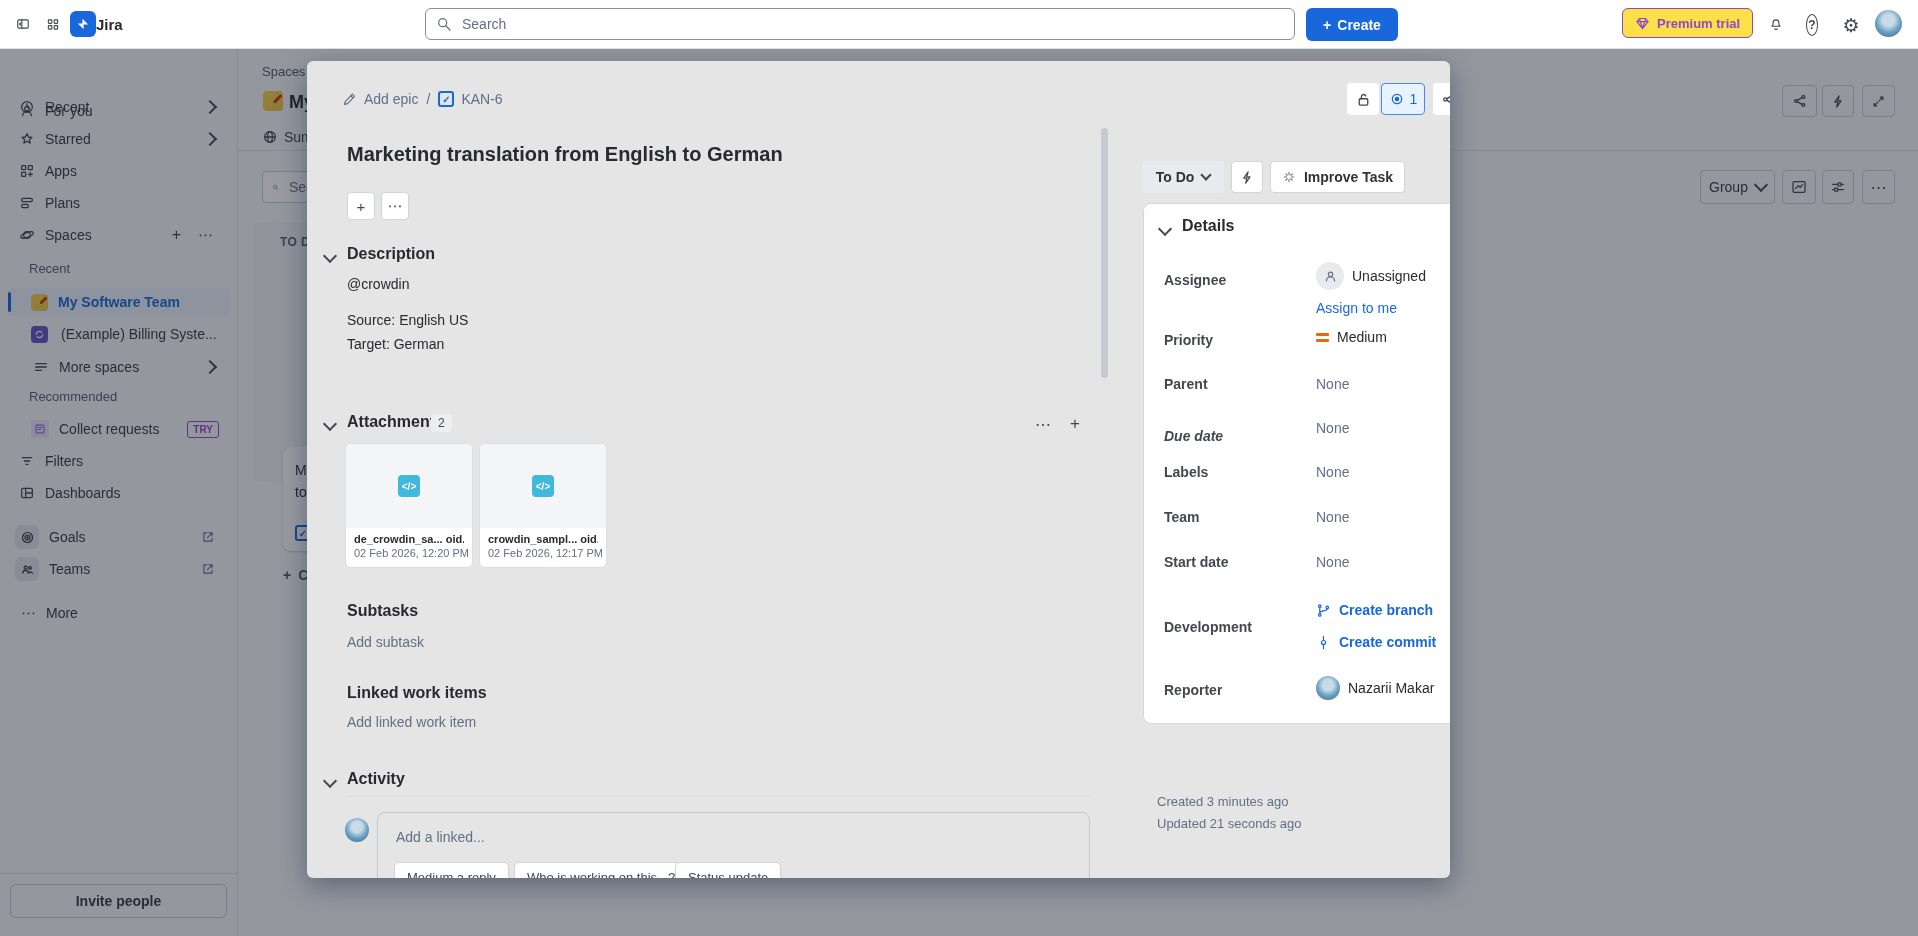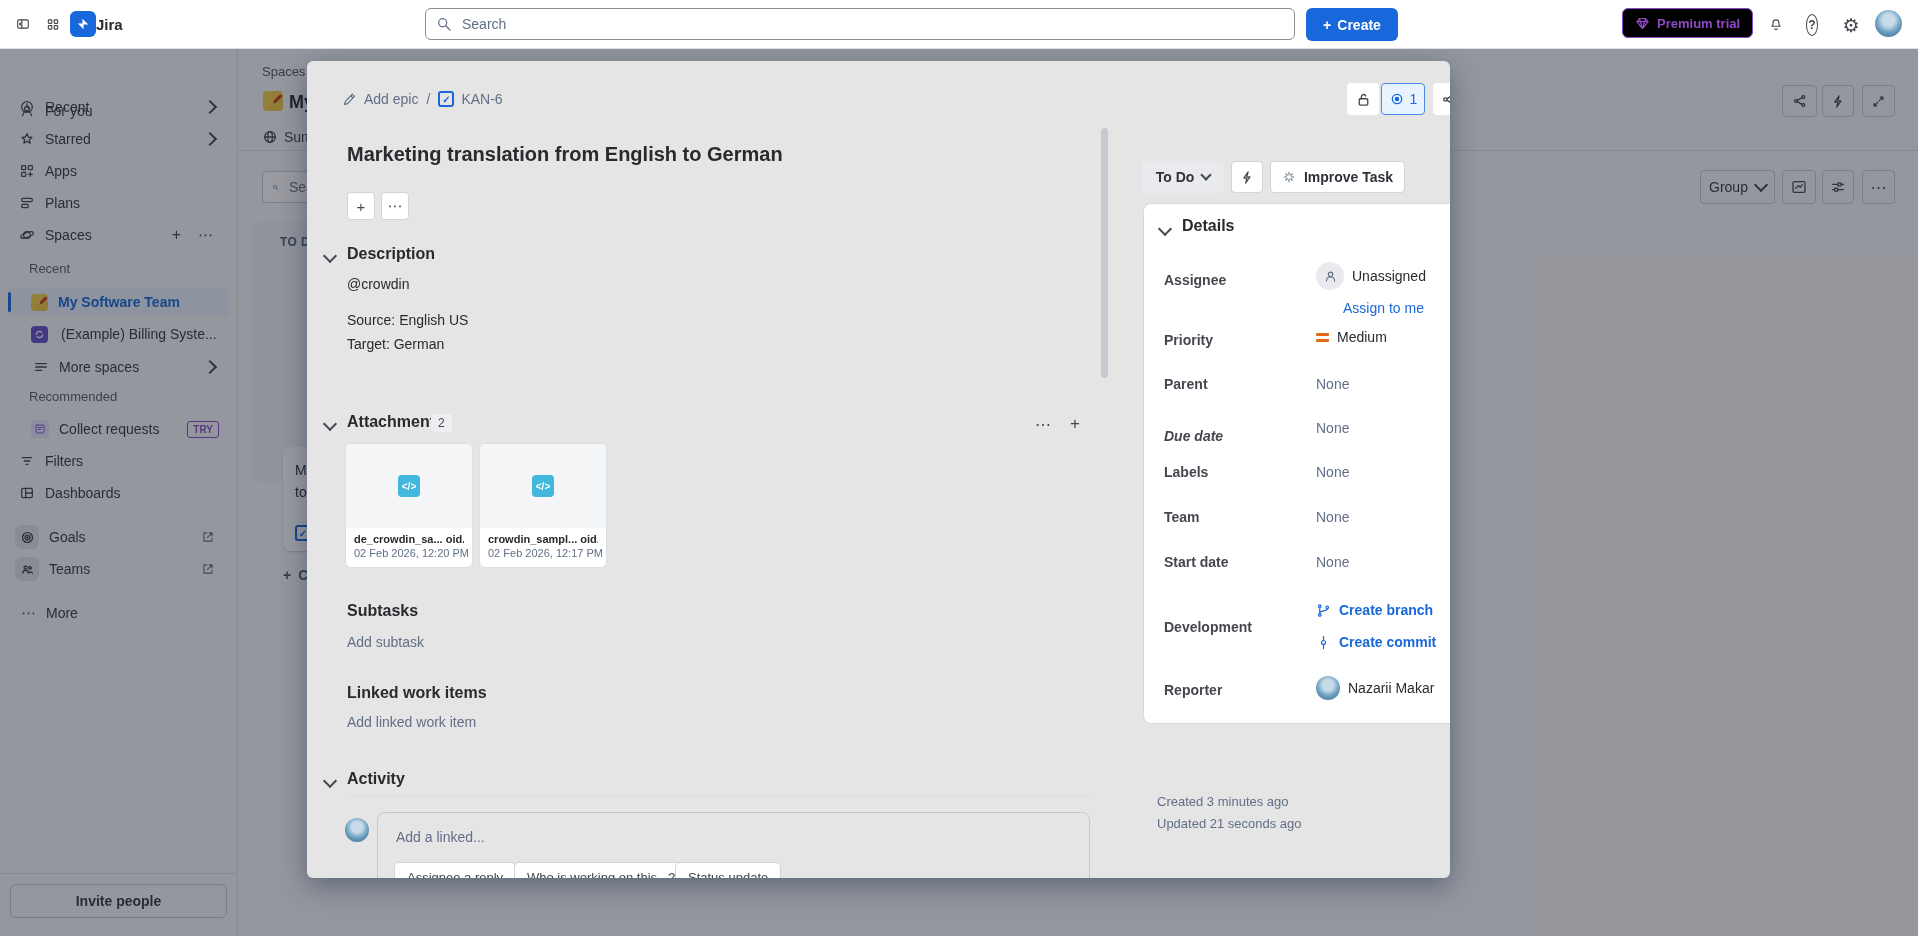--- a/index.html
+++ b/index.html
@@ -15,21 +15,21 @@
   .navbar{position:absolute;left:0;top:0;width:1918px;height:48px;background:#fff;
     border-bottom:1px solid #dcdfe4;z-index:40;}
   .iconbtn{display:flex;align-items:center;justify-content:center;border-radius:4px;background:transparent;border:none;}
   .nav-search{position:absolute;left:425px;top:8px;width:870px;height:32px;border:1px solid #8a9099;
     border-radius:6px;background:#fff;display:flex;align-items:center;padding:0 10px;box-sizing:border-box;gap:8px;}
   .nav-search input{border:none;outline:none;font-size:14px;color:#292a2e;flex:1;font-family:"Liberation Sans",sans-serif;background:transparent;}
   .nav-search input::placeholder{color:#626f86;}
   .create-btn{position:absolute;left:1306px;top:8px;width:92px;height:33px;background:#1868db;color:#fff;
     border:none;border-radius:6px;font-size:14px;font-weight:bold;display:flex;align-items:center;justify-content:center;gap:6px;}
   .premium-btn{position:absolute;left:1622px;top:8px;height:30px;padding:0 12px;border:1px solid #8f49c6;
-    border-radius:6px;background:#000000;color:#8f49c6;font-size:13px;font-weight:bold;display:flex;align-items:center;gap:7px;}
+    border-radius:6px;background:#fde047;color:#8f49c6;font-size:13px;font-weight:bold;display:flex;align-items:center;gap:7px;}
   .help-circle{width:20px;height:20px;border:1.8px solid #44474f;border-radius:50%;font-size:12px;font-weight:bold;
     color:#44474f;display:flex;align-items:center;justify-content:center;}
   .avatar{border-radius:50%;background:radial-gradient(circle at 50% 38%,#c8dbe8 0 28%,#6fa3c4 55%,#35607f 100%);}
   .gear-glyph{font-size:19px;color:#44474f;line-height:1;}
   
   .sidebar{position:absolute;left:0;top:48px;width:237px;height:888px;background:#f7f8f9;border-right:1px solid #e1e3e8;z-index:1;}
   .side-row{position:absolute;left:8px;width:221px;height:30px;display:flex;align-items:center;border-radius:4px;font-size:14px;color:#363a43;}
   .side-row .lbl{margin-left:10px;}
   .side-ic{width:16px;height:16px;margin-left:11px;flex:0 0 auto;}
   .side-chev{position:absolute;right:14px;color:#626f86;}
@@ -394,21 +394,21 @@
     <div class="abs sec-head" style="left:40px;top:623px;">Linked work items</div>
     <div class="abs grey-link" style="left:40px;top:653px;">Add linked work item</div>
 
     <span class="chev-css chev-down abs" style="left:18px;top:715px;"></span>
     <div class="abs sec-head" style="left:40px;top:709px;">Activity</div>
     <div class="abs" style="left:40px;top:735px;width:743px;height:1px;background:#dcdfe4;"></div>
 
     <div class="abs avatar" style="left:38px;top:757px;width:24px;height:24px;"></div>
     <div class="comment-box">
       <div class="abs" style="left:18px;top:16px;font-size:14px;color:#626f86;">Add a linked...</div>
-      <button class="reply-btn" style="left:16px;top:49px;">Assignee a reply</button>
+      <button class="reply-btn" style="left:16px;top:49px;">Medium a reply</button>
       <button class="reply-btn" style="left:136px;top:49px;">Who is working on this...?</button>
       <button class="reply-btn" style="left:297px;top:49px;">Status update</button>
     </div>
     <div class="scroll-thumb" style="left:794px;top:67px;height:250px;"></div>
 
     <button class="status-btn">
       <span>To Do</span>
       <span class="chev-css chev-down" style="width:6px;height:6px;margin-top:-4px;"></span>
     </button>
     <button class="outline-btn abs" style="left:924px;top:100px;width:32px;height:32px;">
@@ -431,21 +431,21 @@
       <div class="fld-label" style="top:68px;">Assignee</div>
       <div class="fld-value" style="top:58px;">
         <span style="width:28px;height:28px;border-radius:50%;background:#e8eaee;display:flex;align-items:center;justify-content:center;">
           <svg class="ic gray" width="15" height="15" viewBox="0 0 24 24">
               <circle cx="12" cy="8.5" r="3.5"></circle>
               <path d="M5.5 19 a6.5 6.5 0 0 1 13 0"></path>
             </svg>
         </span>
         <span>Unassigned</span>
       </div>
-      <div class="abs blue-link" style="left:172px;top:96px;margin-left:27px;">Assign to me</div>
+      <div class="abs blue-link" style="left:172px;top:96px;">Assign to me</div>
 
       <div class="fld-label" style="top:128px;">Priority</div>
       <div class="fld-value" style="top:125px;text-align:center;">
         <span class="prio-ic">
             <i></i>
             <i></i>
           </span>
         <span>Medium</span>
       </div>
 

